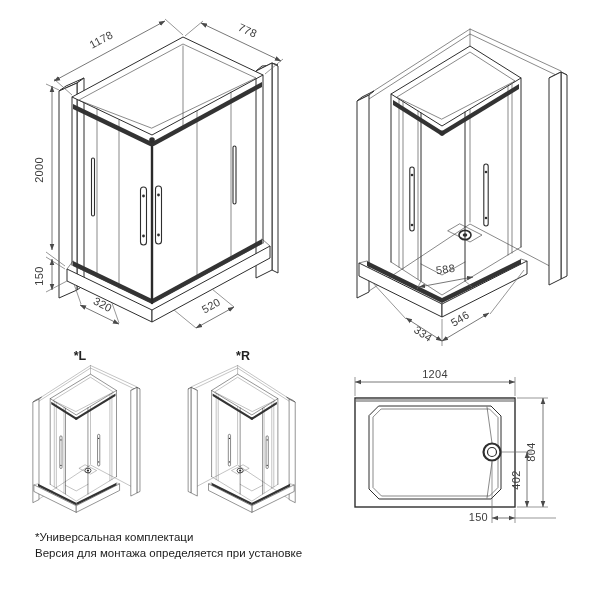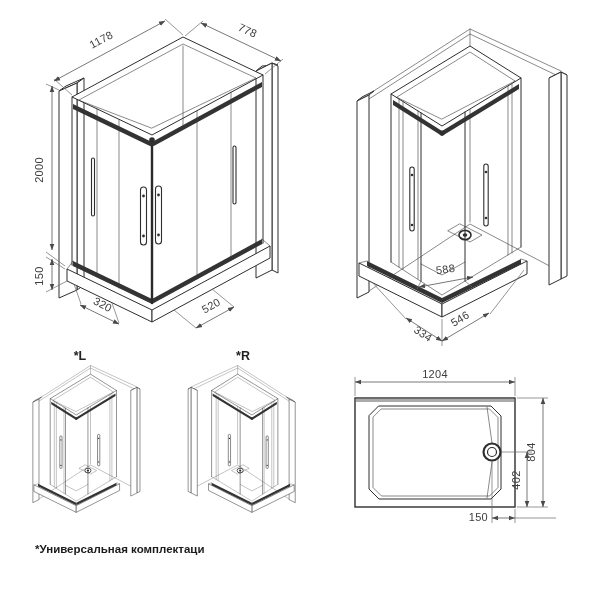--- a/index.html
+++ b/index.html
@@ -10,21 +10,21 @@
   .edge-thin{stroke:#3a3a3a;stroke-width:0.6;fill:none;stroke-linecap:round;}
   .facewhite{stroke:#2e2e2e;stroke-width:1;fill:#ffffff;stroke-linejoin:round;}
   .rail{fill:#333333;stroke:none;}
   .post{stroke:#2a2a2a;stroke-width:2.4;fill:none;stroke-linecap:round;}
   .hardware{stroke:#2e2e2e;stroke-width:1.1;fill:#ffffff;}
   .dot{fill:#2e2e2e;stroke:none;}
   .dim{stroke:#555555;stroke-width:0.8;fill:none;}
   .ext{stroke:#6a6a6a;stroke-width:0.7;fill:none;}
   .dimtext{font-family:"Liberation Sans", sans-serif;font-size:11px;fill:#3d3d3d;letter-spacing:0.3px;}
   .variant-label{font-family:"Liberation Sans", sans-serif;font-size:12.5px;font-weight:600;fill:#222222;}
-  .footnote{position:absolute;left:35px;top:542px;color:#1b1b1b;font-size:11.5px;font-weight:700;
+  .footnote{position:absolute;left:35px;top:530px;color:#1b1b1b;font-size:11.5px;font-weight:400;
             line-height:15.5px;white-space:nowrap;}
 </style>
 </head>
 <body>
 
 <div class="canvas">
 <svg width="600" height="600" viewBox="0 0 600 600">
   <defs>
     <marker id="arrow" viewBox="0 0 10 10" refX="9.5" refY="5" markerWidth="8" markerHeight="8" orient="auto-start-reverse">
       <path d="M0,1.4 L10,5 L0,8.6 Z" fill="#4a4a4a"></path>
@@ -206,14 +206,15 @@
     <g>
       <path class="ext" d="M492,461 L492,523 M515,509 L515,523 M515,518 L556,518"></path>
       <line class="dim" x1="492" y1="518" x2="515" y2="518" marker-start="url(#arrow)" marker-end="url(#arrow)"></line>
       <text class="dimtext" x="488" y="521" text-anchor="end">150</text>
     </g>
   </g>
 </svg>
 
 <div class="footnote">
   <div>*Универсальная комплектаци</div>
+  <div>Версия для монтажа определяется при установке</div>
 </div>
 </div>
 
 </body></html>

